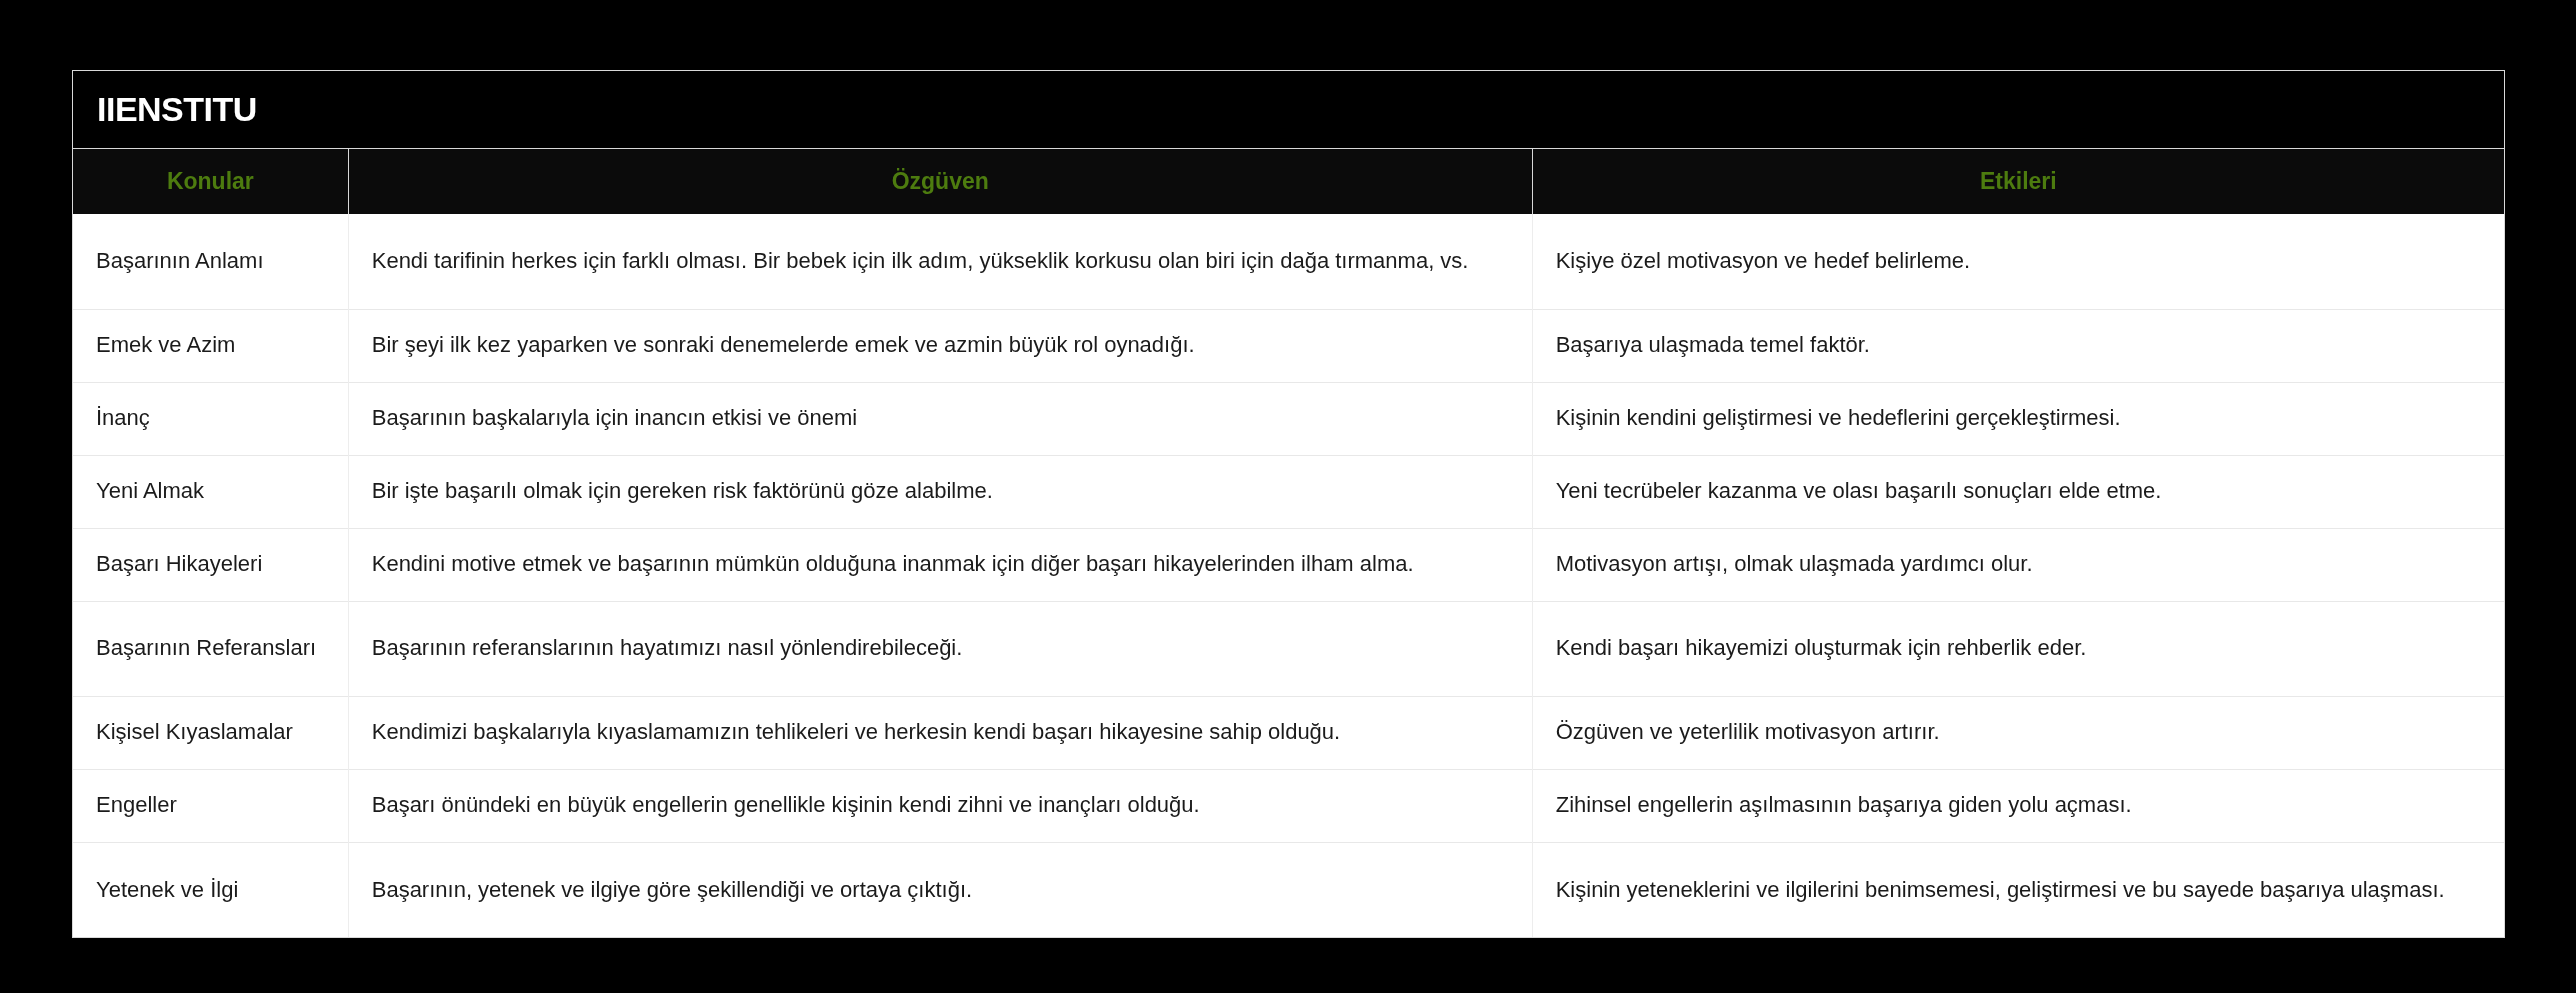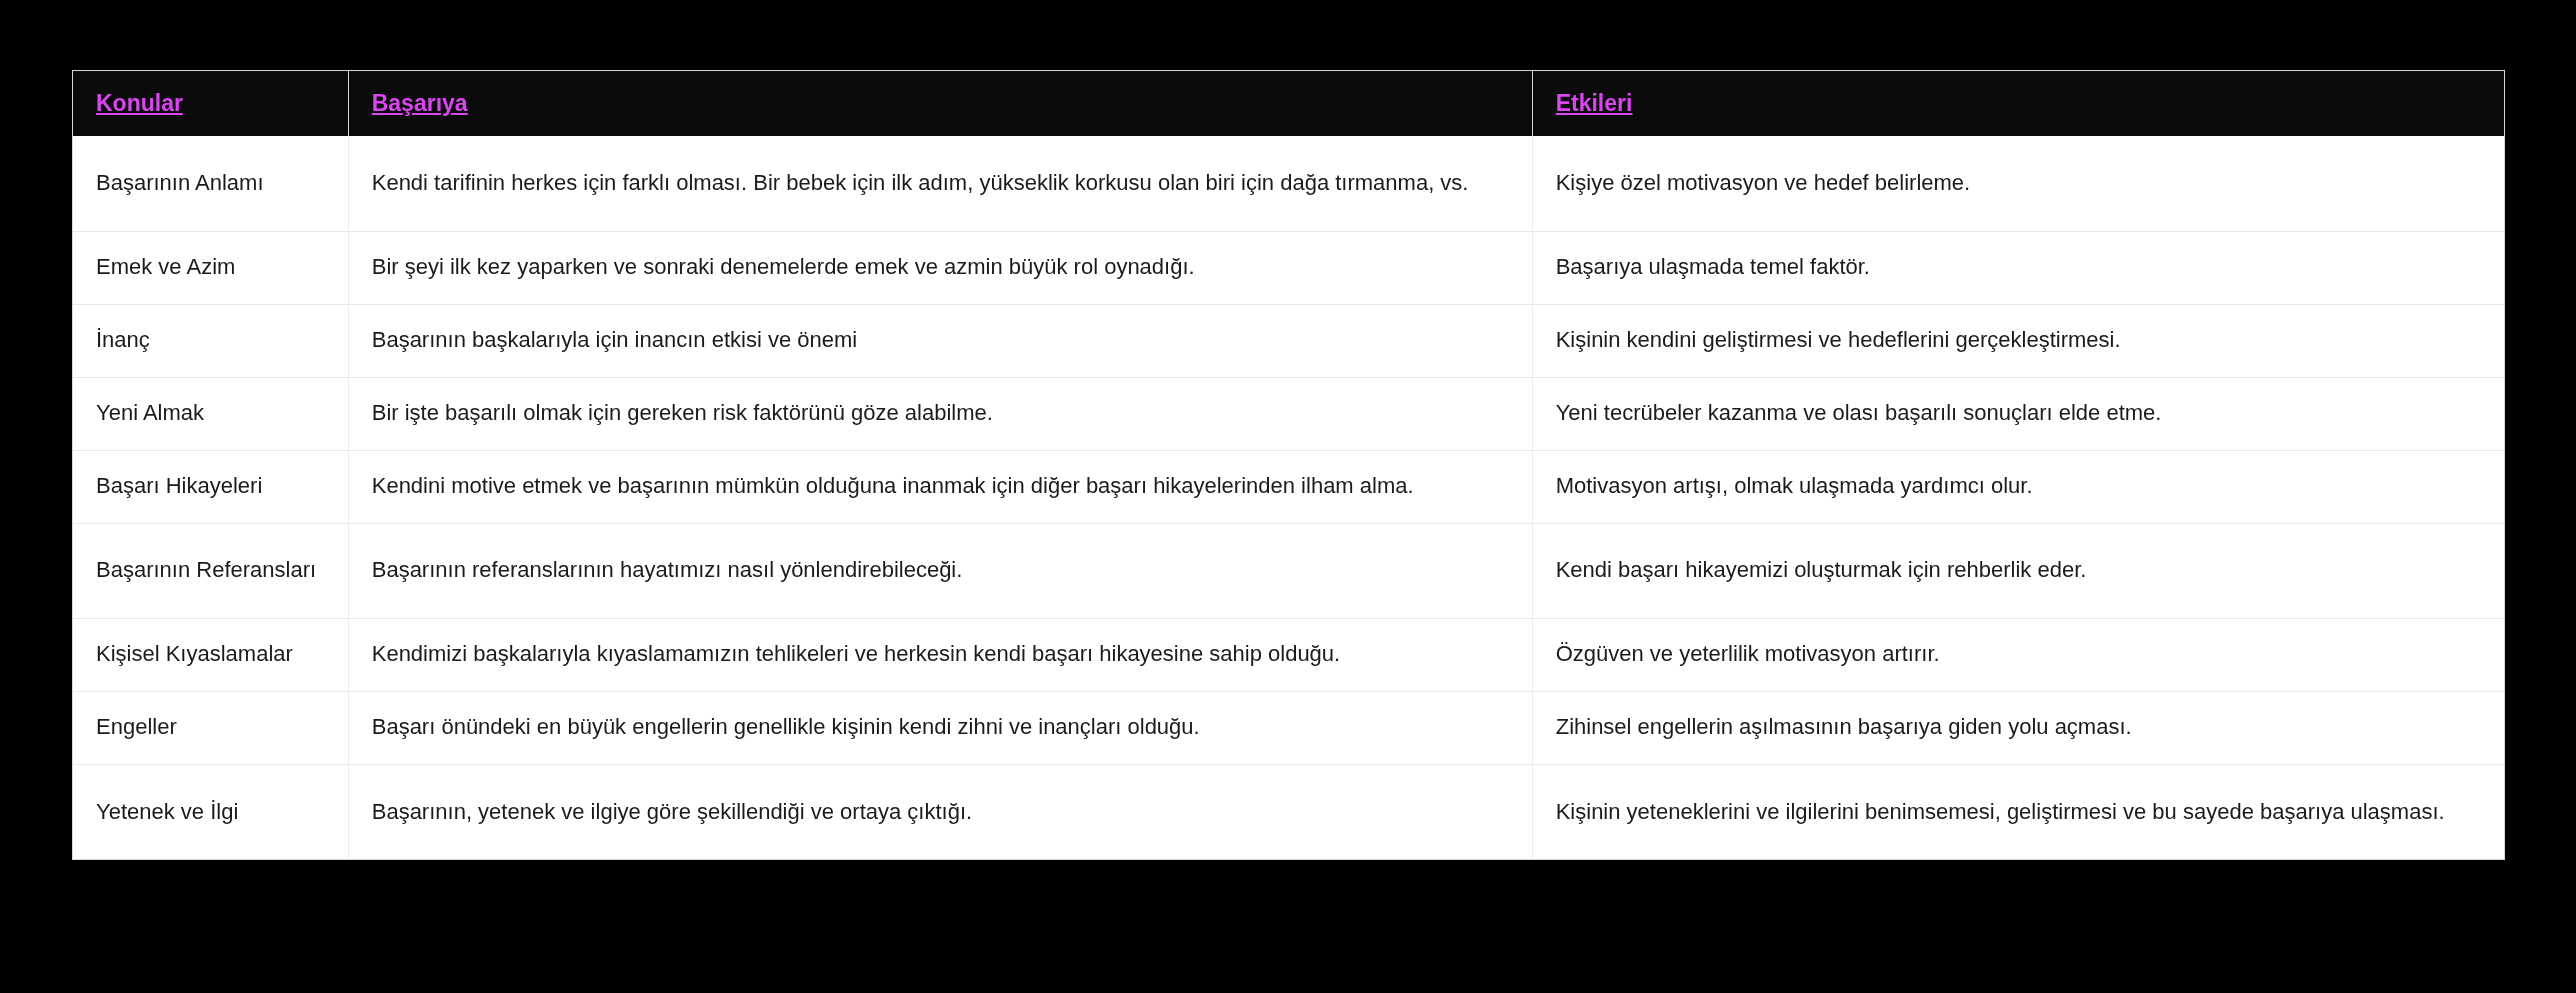--- a/index.html
+++ b/index.html
@@ -52,30 +52,29 @@
 
   
   table.data-table {
     border-collapse: collapse;
     width: 100%;
     table-layout: fixed;
   }
 
   table.data-table thead th {
     background: #0b0b0b;
-    color: #d946ef;
+    color: #4d7c0f;
     font-size: 23px;
     font-weight: bold;
-    text-align: left;
+    text-align: center;
     padding: 19px 23px;
     border-right: 1.9px solid #d9d9d9;
     box-sizing: border-box;
     vertical-align: middle;
     height: 59px;
-    text-decoration: underline;
   }
   table.data-table thead th:last-child {
     border-right: none;
     margin-left: 16px;
   }
 
   table.data-table tbody td {
     background: #ffffff;
     color: #1b1b1b;
     font-size: 22px;
@@ -109,31 +108,34 @@
   tbody tr.r-tall td { height: 95px; }
   tbody tr.r-norm td { height: 73px; }
 </style>
 </head>
 <body>
 
 <div class="canvas">
 
   <div class="table-card">
 
+    <div class="title-band">
+      <div class="brand-title">IIENSTITU</div>
+    </div>
 
     <table class="data-table">
       <colgroup>
         <col class="col-topic">
         <col class="col-desc">
         <col class="col-effect">
       </colgroup>
       <thead>
         <tr>
           <th>Konular</th>
-          <th>Başarıya</th>
+          <th>Özgüven</th>
           <th>Etkileri</th>
         </tr>
       </thead>
       <tbody>
 
         <tr class="r-tall">
           <td class="cell-topic">Başarının Anlamı</td>
           <td class="cell-desc">Kendi tarifinin herkes için farklı olması. Bir bebek için ilk adım, yükseklik korkusu olan biri için dağa tırmanma, vs.</td>
           <td class="cell-effect">Kişiye özel motivasyon ve hedef belirleme.</td>
         </tr>

